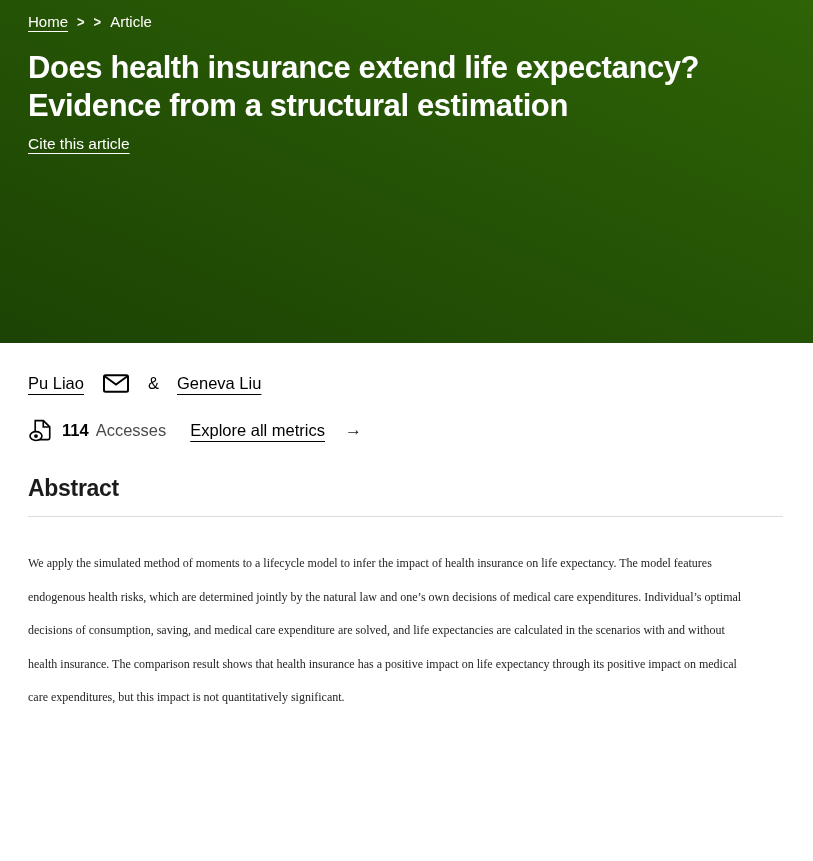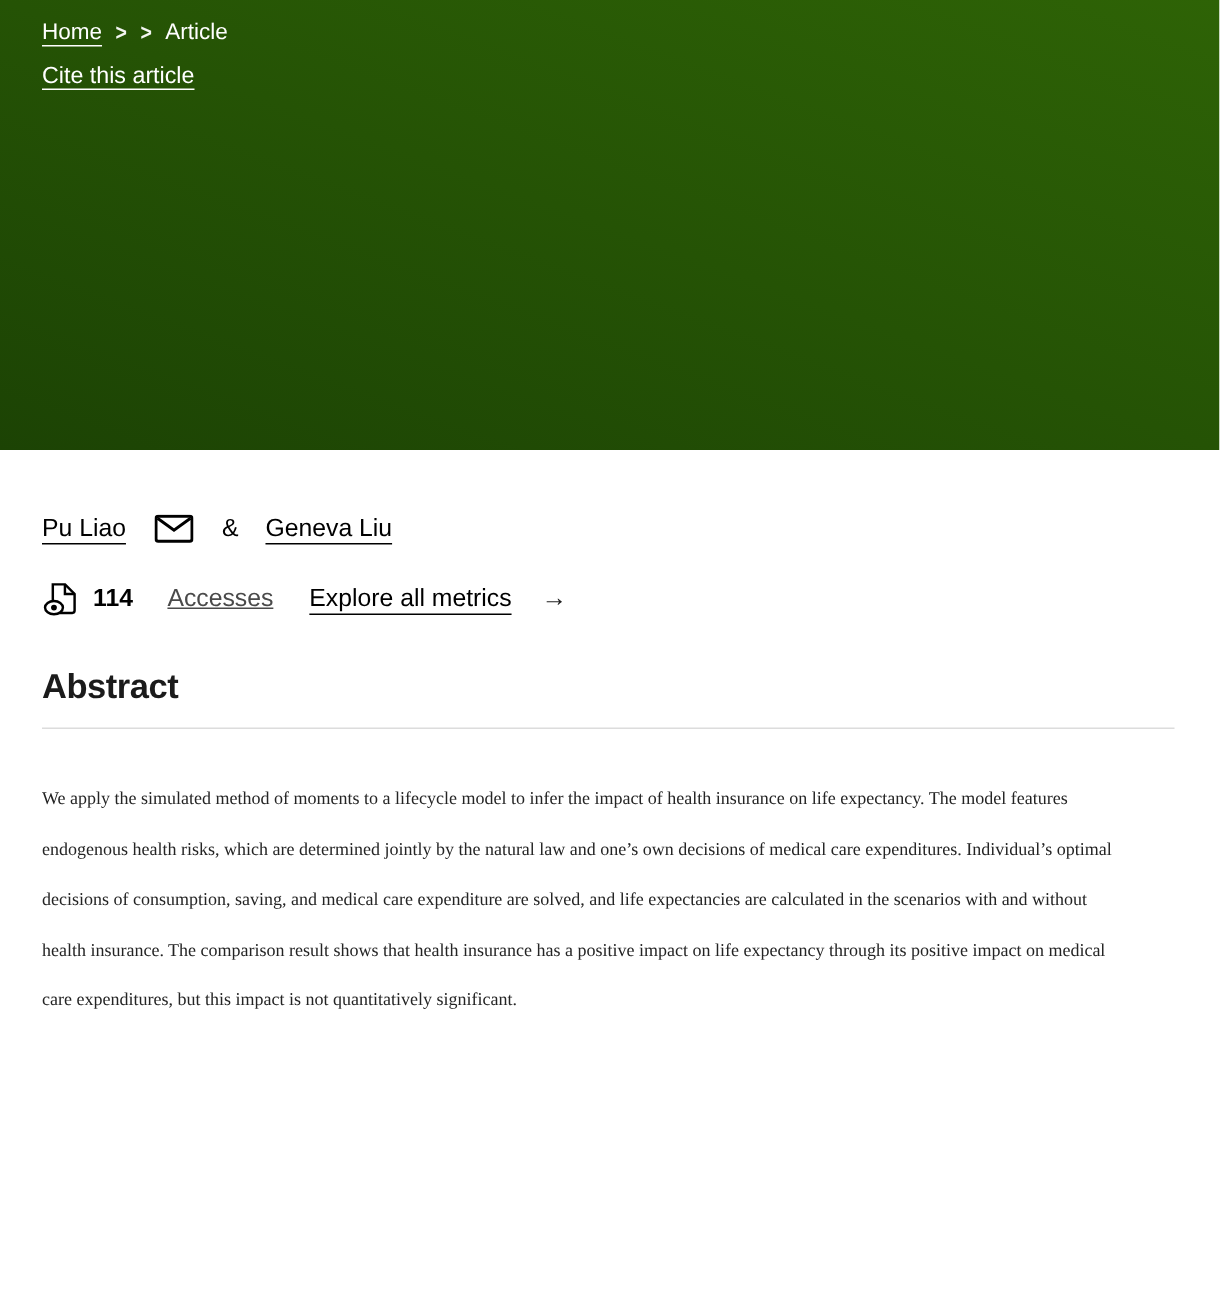--- a/index.html
+++ b/index.html
@@ -6,21 +6,21 @@
   html, body { background: #ffffff; }
   body {
     width: 813px;
     height: 861px;
     font-family: "Liberation Sans", sans-serif;
     overflow: hidden;
   }
 
   
   .hero {
-    height: 300px;
+    height: 343px;
     padding: 12px 14px 0 28px;
     background: linear-gradient(to top right, #1c4304, #2e6306); 
     color: #ffffff;
   }
   .breadcrumb {
     font-size: 15px;
     line-height: 20px;
     display: flex;
     align-items: center;
     gap: 9px;
@@ -66,21 +66,21 @@
     text-decoration: underline;
     text-decoration-thickness: 1px;
     text-underline-offset: 4px;
     cursor: pointer;
   }
 
   
   .content { padding: 0 30px 0 28px; }
 
   .authors {
-    margin-top: 41px;
+    margin-top: 29px;
     font-size: 16.5px;
     line-height: 22px;
     color: #000;
     display: flex;
     align-items: center;
     gap: 18px;
   }
   .authors a {
     color: #000;
     text-decoration: underline;
@@ -91,22 +91,22 @@
   .envelope-icon { display: inline-flex; align-items: center; margin: 0 1px; }
 
   .metrics {
     margin-top: 24px;
     display: flex;
     align-items: center;
     font-size: 16.5px;
     color: #333;
   }
   .metrics .doc-eye-icon { display: inline-flex; margin-right: 9px; }
-  .metrics .count { font-weight: 700; color: #000; margin-right: 23px; }
-  .metrics .accesses-label { color: #4a4a4a; margin-right: 24px; text-decoration: underline; }
+  .metrics .count { font-weight: 700; color: #000; margin-right: 7px; }
+  .metrics .accesses-label { color: #4a4a4a; margin-right: 24px; }
   .metrics a.explore {
     color: #000;
     font-weight: 500;
     text-decoration: underline;
     text-decoration-thickness: 1px;
     text-underline-offset: 5px;
     cursor: pointer;
     margin-right: 20px;
   }
   .metrics .arrow { color: #222; font-size: 17px; }
@@ -137,20 +137,21 @@
 <body>
 
 <header class="hero" style="background: linear-gradient(to right top, rgb(28, 67, 4), rgb(46, 99, 6)); color: rgb(255, 255, 255);">
   <nav class="breadcrumb">
     <a>Home</a>
     <span class="sep">&gt;</span>
     <span class="sep">&gt;</span>
     <span>Article</span>
   </nav>
 
+  <h1>Does health insurance extend life expectancy? Evidence from a structural estimation</h1>
 
 
   <p class="vol-line">
     <a>Cite this article</a>
   </p>
 </header>
 
 <main class="content">
 
   <div class="authors">

